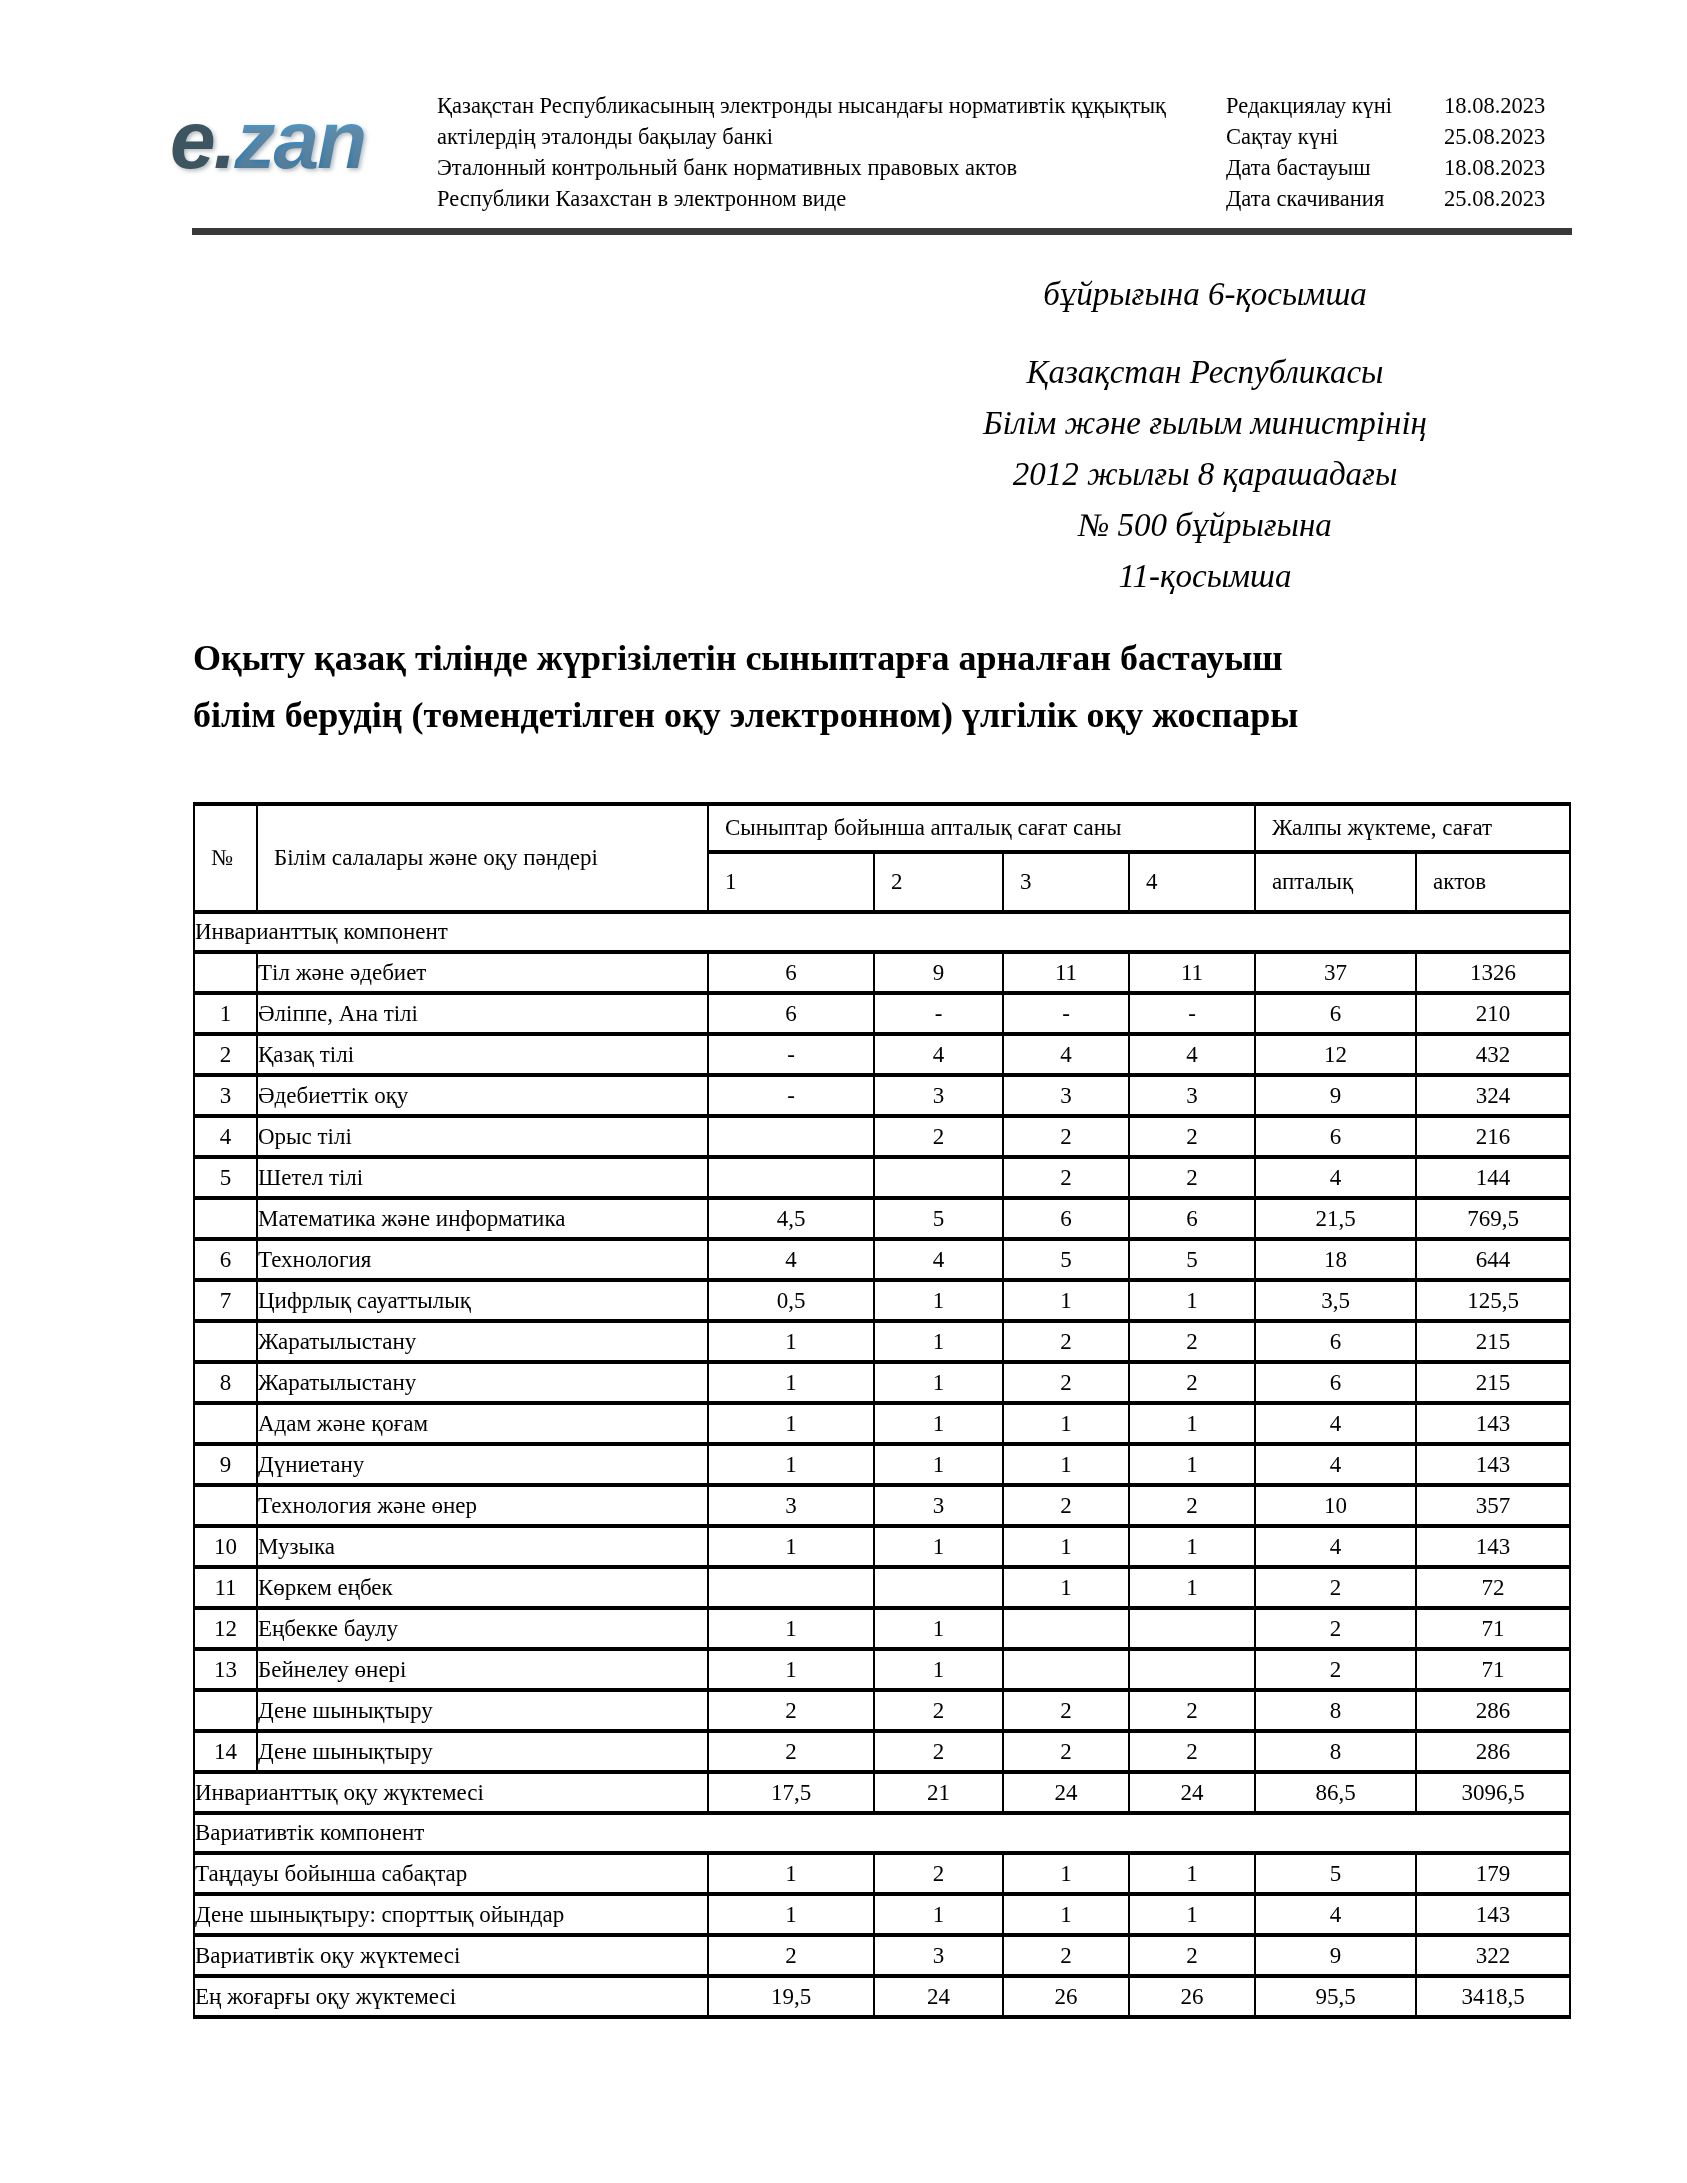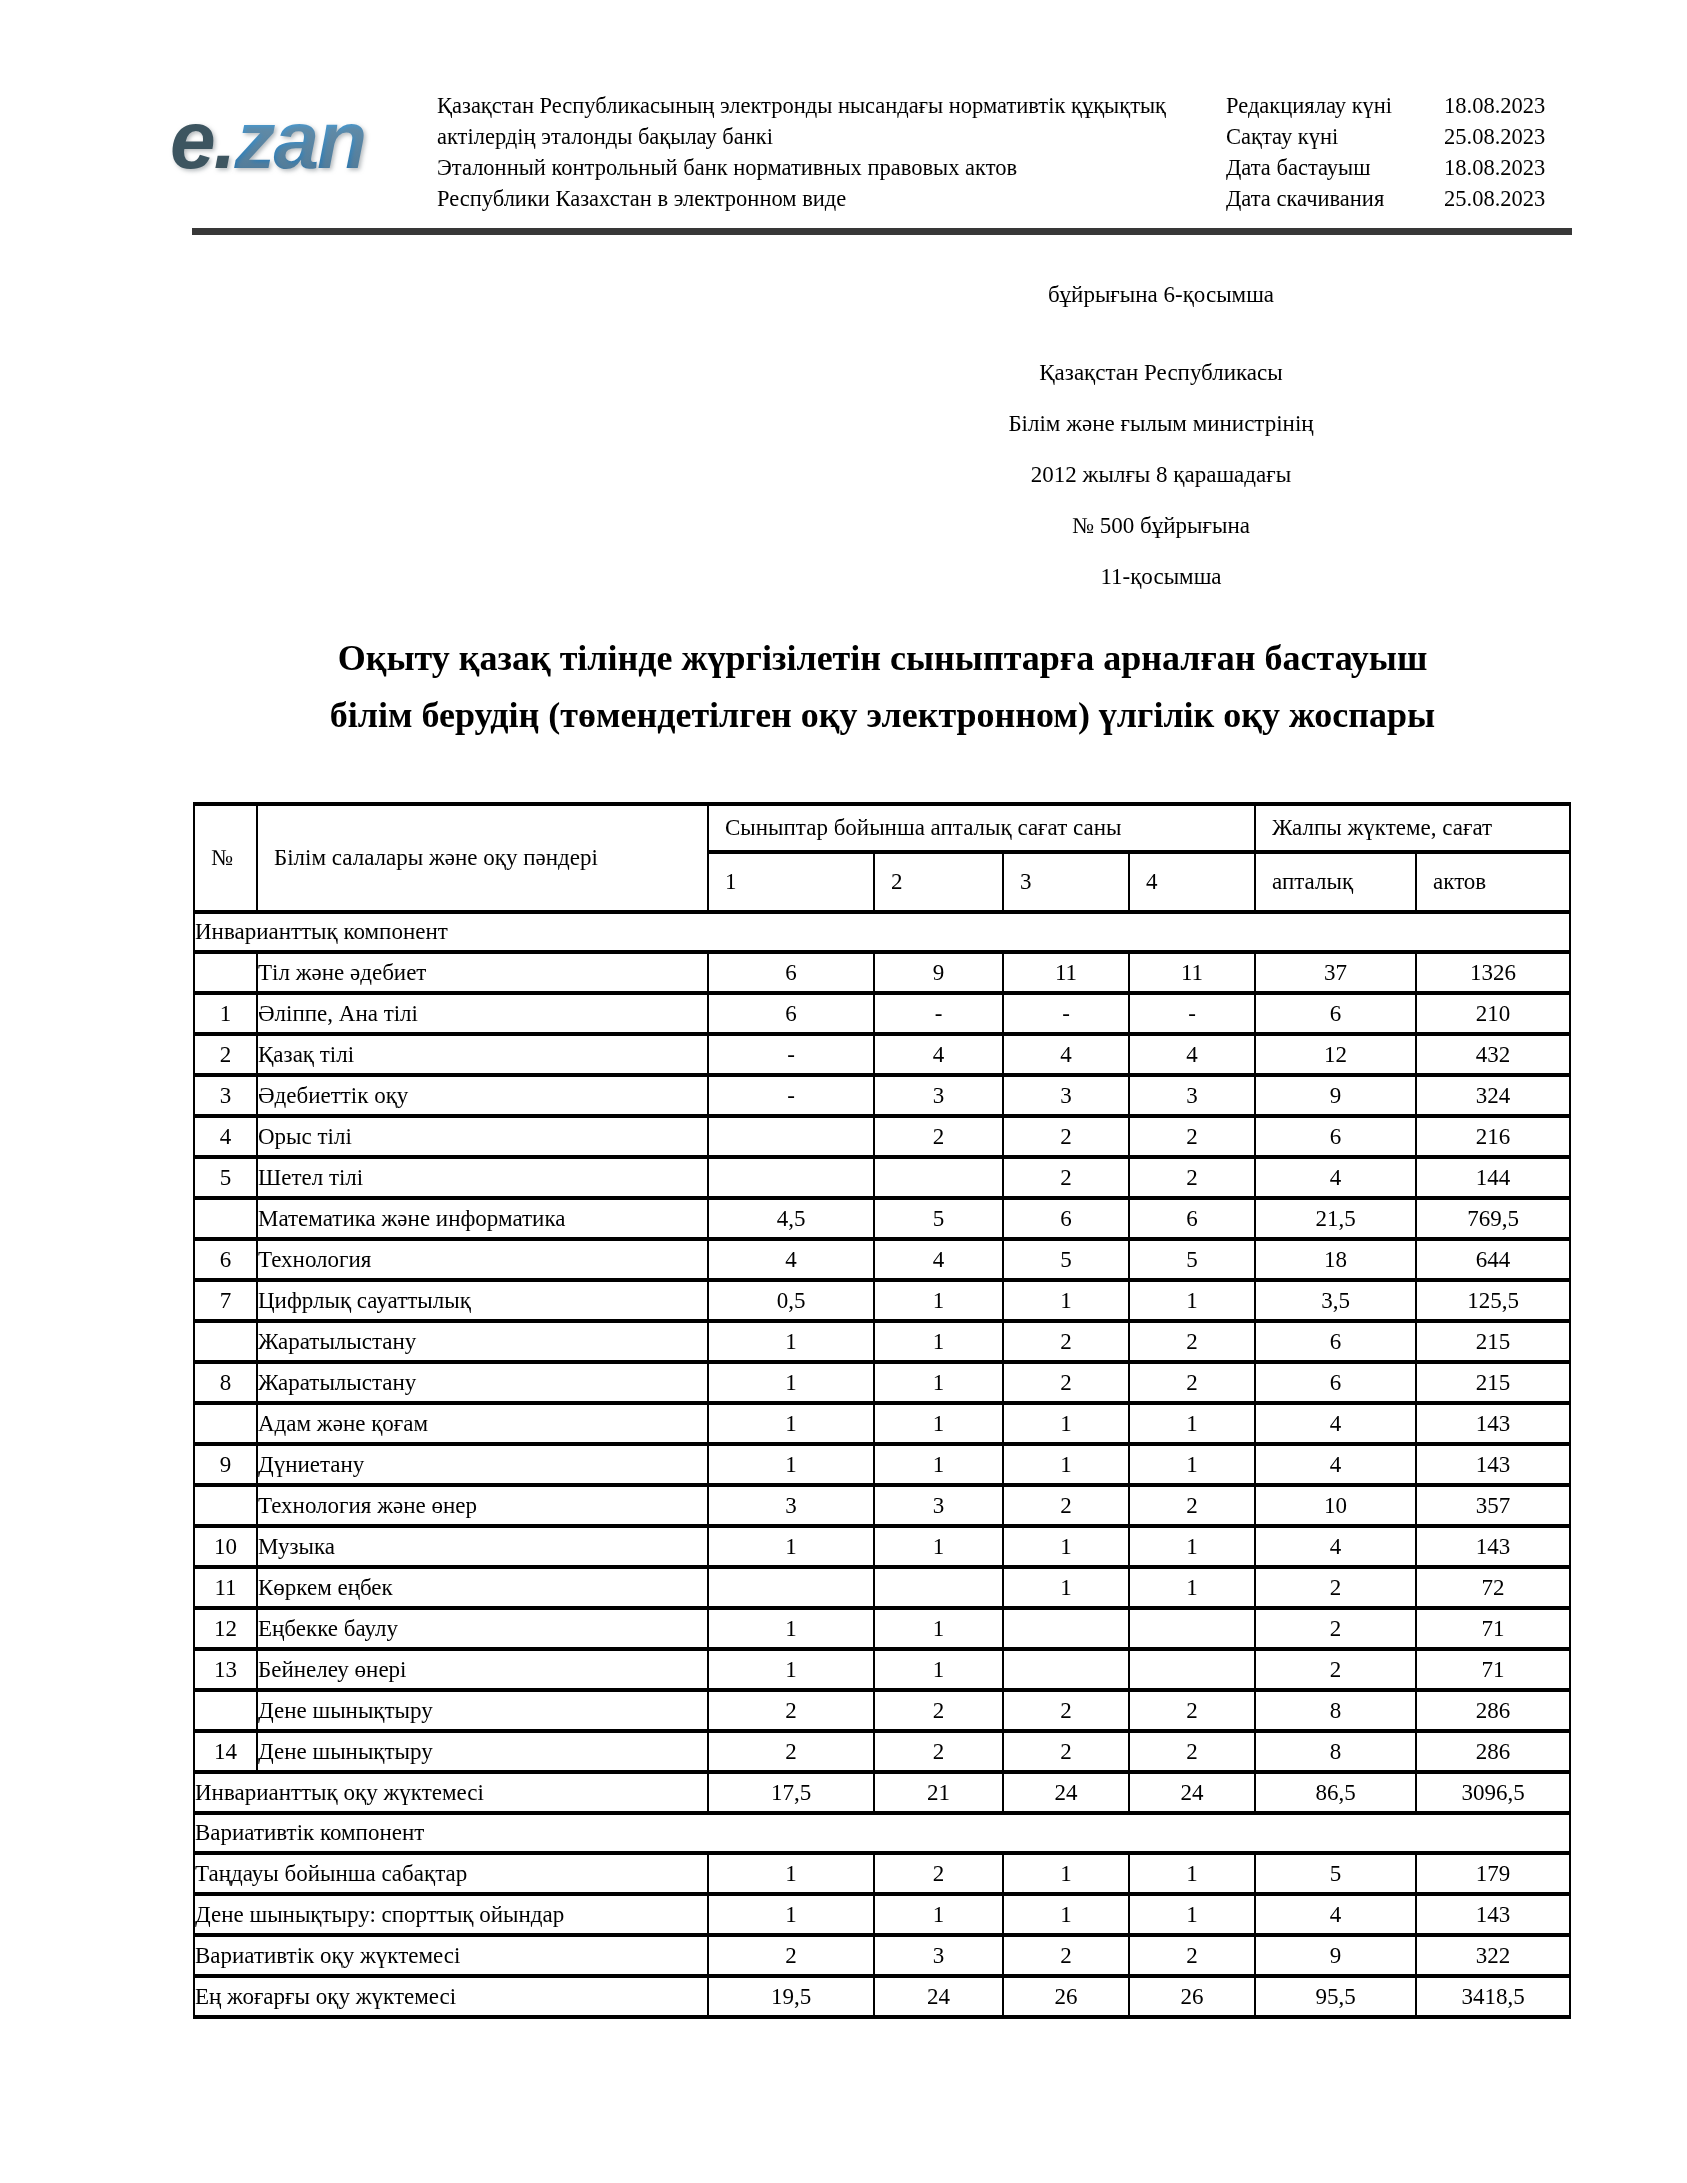--- a/index.html
+++ b/index.html
@@ -63,36 +63,36 @@
     left: 192px;
     top: 228px;
     width: 1380px;
     height: 6.6px;
     background: #383838;
   }
 
   
   .appendix {
     position: absolute;
-    left: 883px;
+    left: 927px;
     top: 269px;
     width: 556px;
     text-align: center;
-    font-size: 23px;
+    font-size: 33px;
     line-height: 51px;
+    font-style: italic;
   }
   .appendix-first { margin-bottom: 26.5px; }
 
   
   .doc-title {
     position: absolute;
     left: 193px;
     top: 630px;
     width: 1379px;
-    text-align: center;
     font-weight: bold;
     font-size: 36px;
     line-height: 57px;
   }
 
   
   .curriculum {
     position: absolute;
     left: 193px;
     top: 802px;

